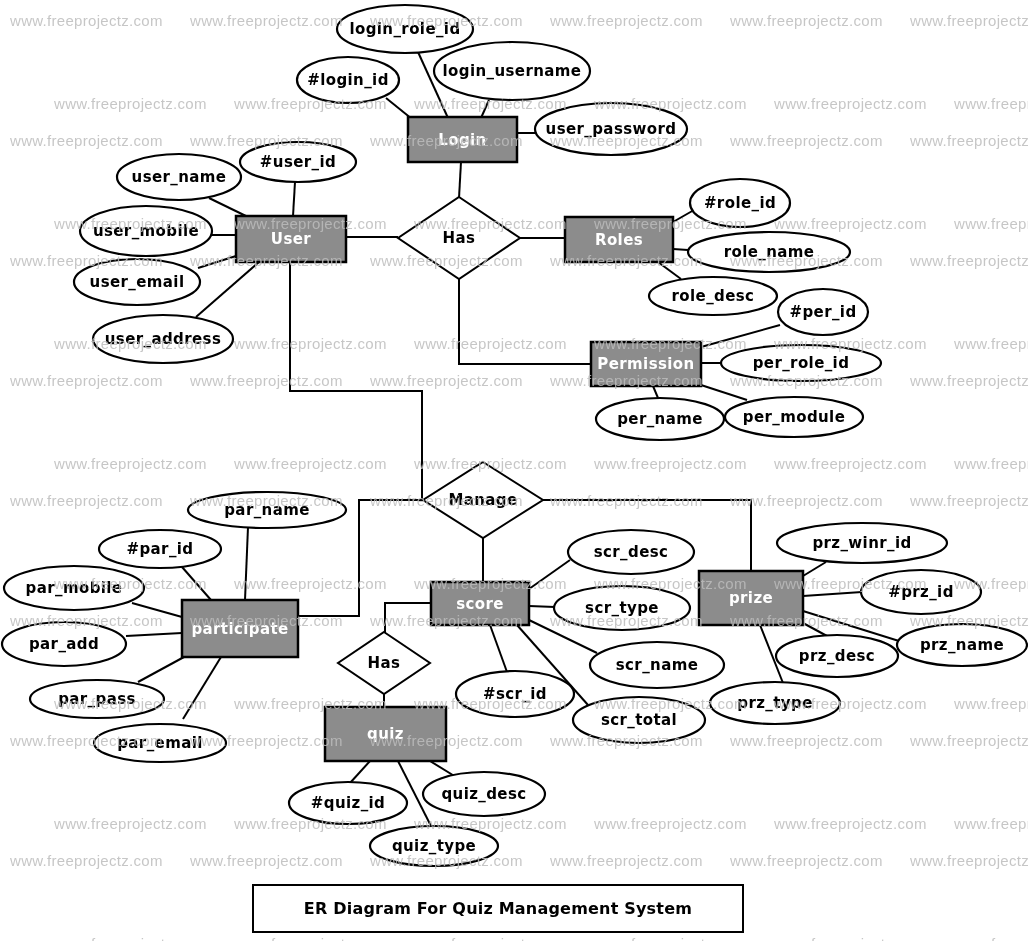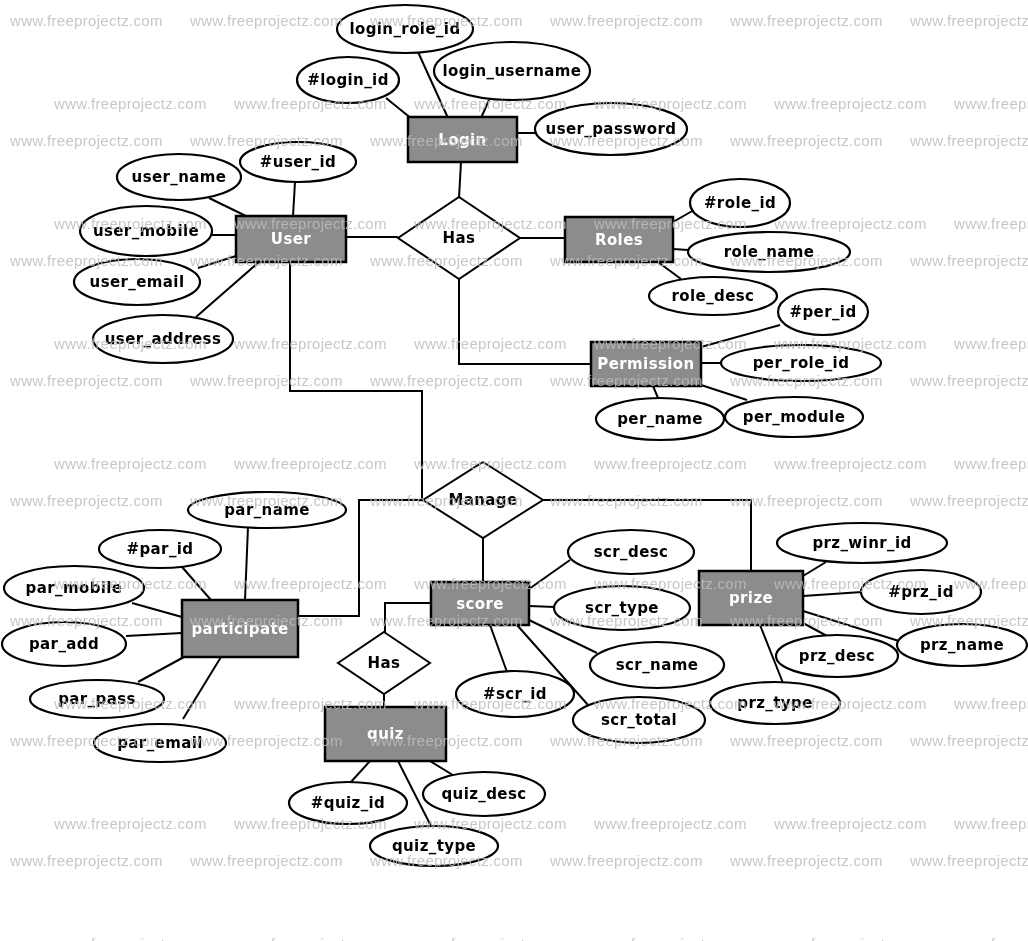--- a/index.html
+++ b/index.html
@@ -260,13 +260,16 @@
       <span class="wm" style="left: 594px; top: 816px; color: rgb(189, 189, 189); opacity: 0.85;">www.freeprojectz.com</span>
       <span class="wm" style="left: 774px; top: 816px; color: rgb(189, 189, 189); opacity: 0.85;">www.freeprojectz.com</span>
       <span class="wm" style="left: 954px; top: 816px; color: rgb(189, 189, 189); opacity: 0.85;">www.freeprojectz.com</span>
       <span class="wm" style="left: 54px; top: 936px; color: rgb(189, 189, 189); opacity: 0.85;">www.freeprojectz.com</span>
       <span class="wm" style="left: 234px; top: 936px; color: rgb(189, 189, 189); opacity: 0.85;">www.freeprojectz.com</span>
       <span class="wm" style="left: 414px; top: 936px; color: rgb(189, 189, 189); opacity: 0.85;">www.freeprojectz.com</span>
       <span class="wm" style="left: 594px; top: 936px; color: rgb(189, 189, 189); opacity: 0.85;">www.freeprojectz.com</span>
       <span class="wm" style="left: 774px; top: 936px; color: rgb(189, 189, 189); opacity: 0.85;">www.freeprojectz.com</span>
       <span class="wm" style="left: 954px; top: 936px; color: rgb(189, 189, 189); opacity: 0.85;">www.freeprojectz.com</span>
     </div>
+  <div id="title-box" style="left: 252px; top: 884px; width: 488px; height: 45px;">
+    <span>ER Diagram For Quiz Management System</span>
+  </div>
 </div>
 
 </body></html>

